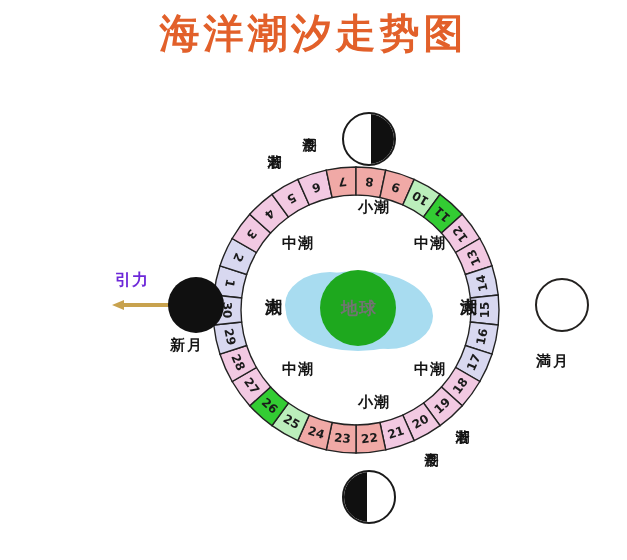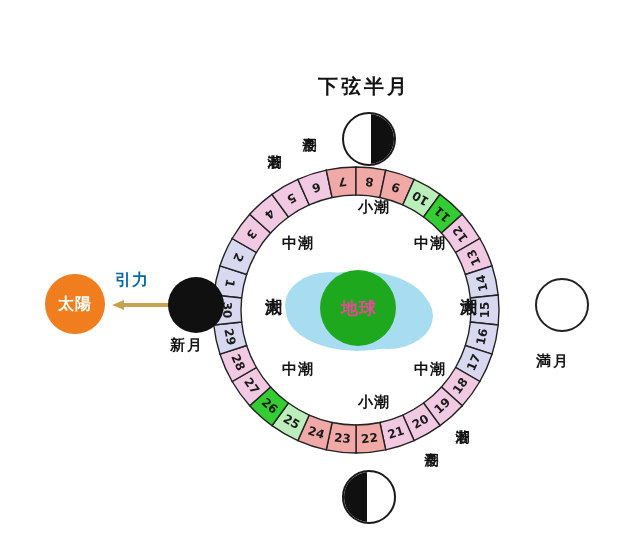--- a/index.html
+++ b/index.html
@@ -85,21 +85,21 @@
     font-size: 20px;
     letter-spacing: 3px;
   }
   .lbl-body {
     font-size: 15px;
     letter-spacing: 2px;
   }
   .lbl-force {
     font-size: 16px;
     letter-spacing: 1px;
-    color: #0369a1;
+    color: #6d28d9;
   }
 
   
   #sun {
     position: absolute;
     left: 45px;
     top: 274px;
     width: 60px;
     height: 60px;
     border-radius: 50%;
@@ -164,35 +164,36 @@
   #moon-top { left: 342px; top: 112px; }
   #moon-bottom { left: 342px; top: 470px; }
 
   
   #earth-label {
     position: absolute;
     left: 329px;
     top: 297px;
     width: 60px;
     text-align: center;
-    color: #ec4899;
+    color: #737373;
     font-size: 17px;
     font-weight: bold;
     letter-spacing: 1px;
     font-family: "DejaVu Sans", "Liberation Sans", sans-serif;
   }
 
   
   #force-label { left: 115px; top: 272px; }
 </style>
 </head>
 <body>
 
 <div id="stage">
 
+  <div id="title">海洋潮汐走势图</div>
 
   <svg id="diagram" viewBox="0 0 627 560" xmlns="http://www.w3.org/2000/svg">
 
     <g>
       <ellipse cx="358" cy="311" rx="72" ry="40" fill="#a8dcf0"></ellipse>
       <ellipse cx="330" cy="305" rx="45" ry="33" fill="#a8dcf0"></ellipse>
       <ellipse cx="388" cy="316" rx="45" ry="33" fill="#a8dcf0"></ellipse>
     </g>
 
     <circle cx="358" cy="308" r="38" fill="#1ea81e"></circle>
@@ -259,35 +260,31 @@
         <path d="M 213.78 324.95 A 143 143 0 0 1 213.78 295.05 L 241.63 297.98 A 115 115 0 0 0 241.63 322.02 Z" fill="#d8d8f0" stroke="#222222" stroke-width="1.4"></path>
         <text x="227.00" y="310.00" class="seg-num" transform="rotate(-270.00 227.00 310.00)">30</text>
       </g>
 
     <g>
       <line x1="172" y1="305" x2="120" y2="305" stroke="#c8a24e" stroke-width="4"></line>
       <polygon points="112,305 124,300 124,310" fill="#c8a24e"></polygon>
     </g>
   </svg>
 
-  <div id="sun">
-    <span id="sun-label">太陽</span>
-  </div>
   <div class="lbl lbl-force" id="force-label">引力</div>
 
   <div id="new-moon"></div>
   <div class="lbl lbl-body" style="left:170px; top:338px;text-align:right;">新月</div>
 
   <div id="full-moon"></div>
   <div class="lbl lbl-body" style="left:536px; top:354px;">満月</div>
 
   <div class="half-moon right-dark" id="moon-top">
     <div class="dark"></div>
   </div>
-  <div class="lbl lbl-moon" style="left:318px; top:76px;">下弦半月</div>
 
   <div class="half-moon left-dark" id="moon-bottom">
     <div class="dark"></div>
   </div>
 
   <div id="earth-label">地球</div>
 
   <div class="lbl lbl-tide" style="left:358px; top:200px;">小潮</div>
   <div class="lbl lbl-tide" style="left:358px; top:395px;">小潮</div>
 

